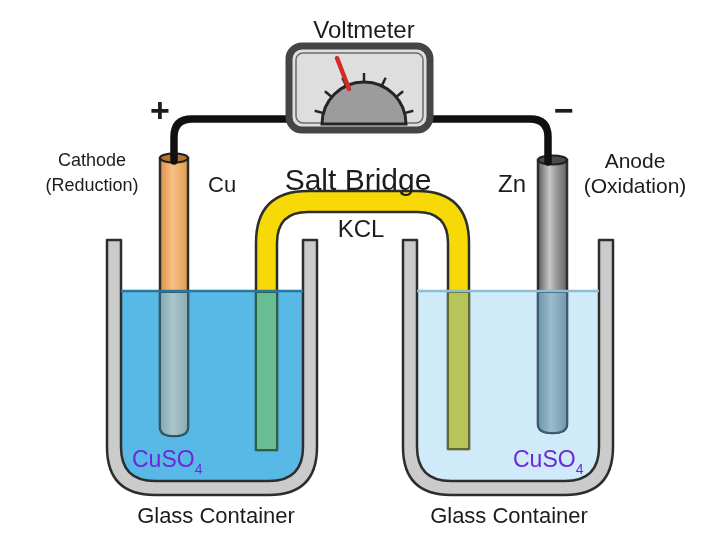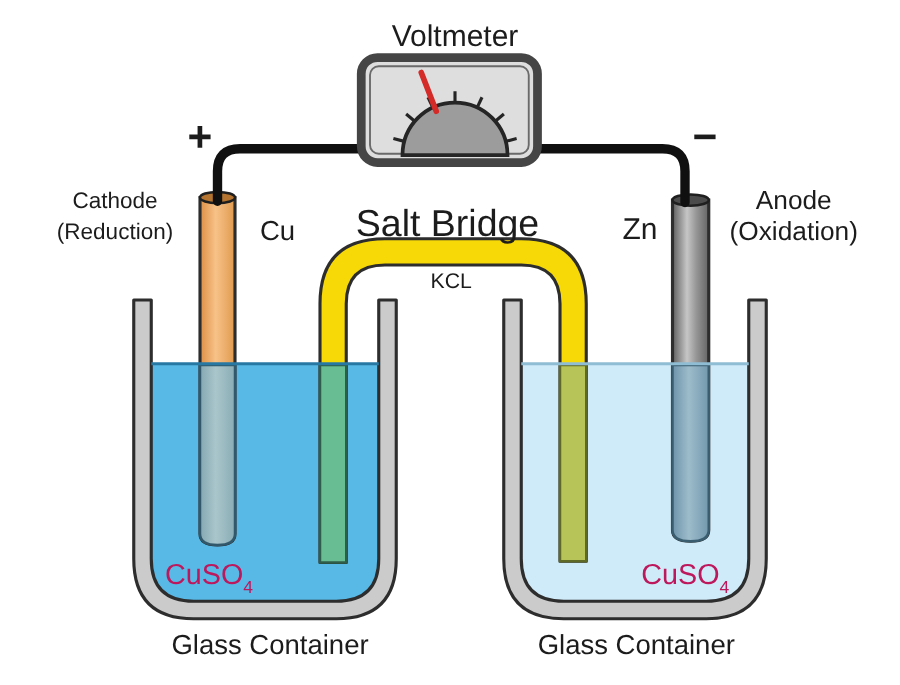--- a/index.html
+++ b/index.html
@@ -5,21 +5,21 @@
   html,body{margin:0;padding:0;background:#ffffff;}
   .canvas{
     position:relative;width:720px;height:548px;background:#ffffff;overflow:hidden;
     font-family:"Liberation Sans","DejaVu Sans",sans-serif;color:#1c1c1c;
   }
   .canvas svg{position:absolute;left:0;top:0;}
   .lbl{position:absolute;font-weight:400;white-space:nowrap;line-height:1.15;}
   .centered{transform:translateX(-50%);text-align:center;}
   .two-line{line-height:25px;}
   .sign{font-weight:700;font-size:34px;line-height:1;}
-  .formula{color:#be185d;font-size:23px;font-weight:500;}
+  .formula{color:#6d28d9;font-size:23px;font-weight:500;}
   .formula .sub{font-size:14px;vertical-align:-7px;font-weight:500;}
 </style>
 </head>
 <body>
 
 <div class="canvas">
 
   <svg width="720" height="548" viewBox="0 0 720 548">
     <defs>
       <linearGradient id="cuGrad" x1="0" y1="0" x2="1" y2="0">
@@ -96,21 +96,21 @@
 
   <div class="lbl centered two-line" style="left:635px;top:148px;font-size:21px;">
     <span>Anode</span><br>
     <span>(Oxidation)</span>
   </div>
 
   <div class="lbl" style="left:208px;top:172px;font-size:22px;">Cu</div>
   <div class="lbl" style="left:498px;top:170px;font-size:24px;">Zn</div>
 
   <div class="lbl centered" style="left:358px;top:163px;font-size:30px;">Salt Bridge</div>
-  <div class="lbl centered" style="left:361px;top:215px;font-size:17px;">KCL</div>
+  <div class="lbl centered" style="left:361px;top:215px;font-size:24px;">KCL</div>
 
   <div class="lbl formula" style="left:132px;top:446px;">
     <span>CuSO</span><span class="sub">4</span>
   </div>
   <div class="lbl formula" style="left:513px;top:446px;">
     <span>CuSO</span><span class="sub">4</span>
   </div>
 
   <div class="lbl centered" style="left:216px;top:503px;font-size:22px;">Glass Container</div>
   <div class="lbl centered" style="left:509px;top:503px;font-size:22px;">Glass Container</div>

